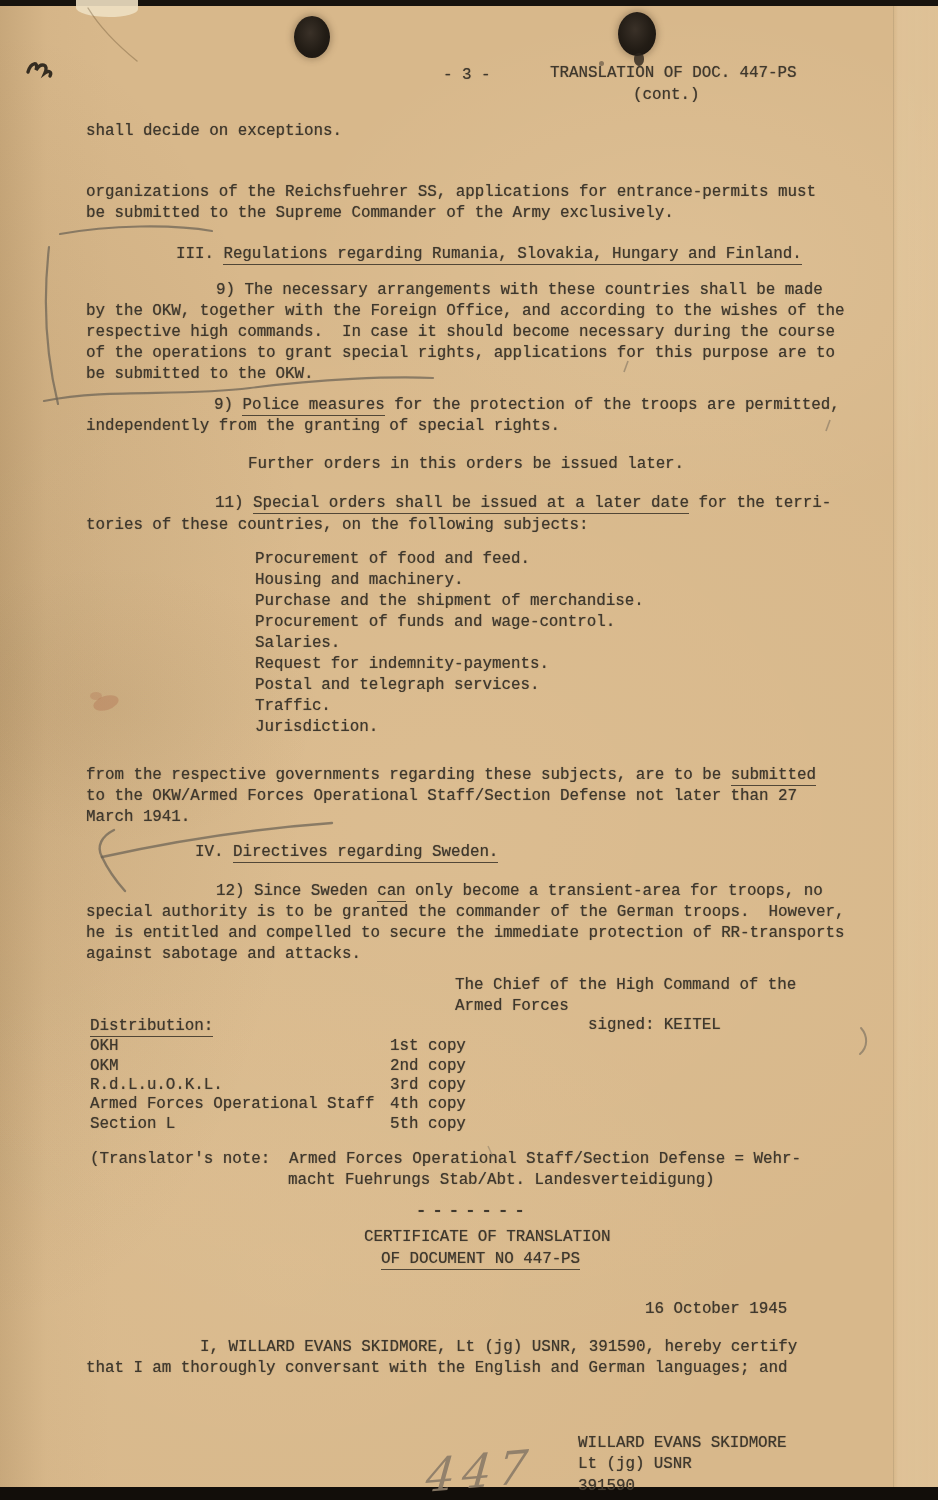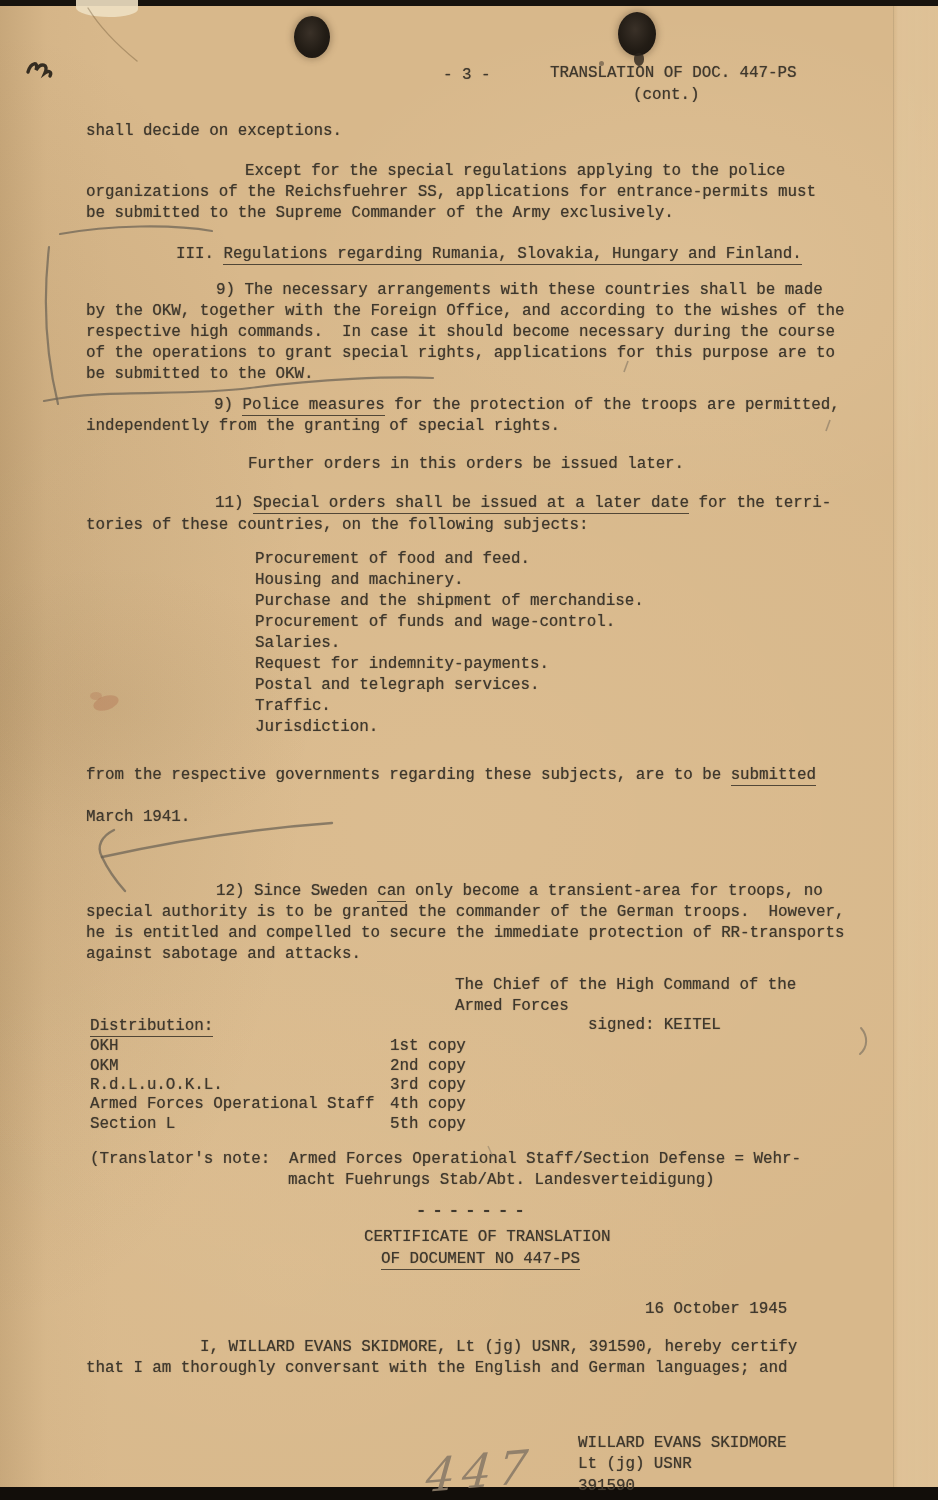--- a/index.html
+++ b/index.html
@@ -54,21 +54,20 @@
   <div class="hole" style="left:294px;top:16px;width:36px;height:42px;"></div>
   <div class="hole" style="left:618px;top:12px;width:38px;height:44px;"></div>
   <div class="hole-drip" style="left:634px;top:53px;width:10px;height:13px;"></div>
   <div class="speck" style="left:599px;top:61px;width:5px;height:5px;"></div>
 
   <div class="text-layer">
       <div class="line" style="left: 443px; top: 66px;"><span>- 3 -</span></div>
       <div class="line" style="left: 550px; top: 64px;"><span>TRANSLATION OF DOC. 447-PS</span></div>
       <div class="line" style="left: 633px; top: 86px;"><span>(cont.)</span></div>
       <div class="line" style="left: 86px; top: 122px;"><span>shall decide on exceptions.</span></div>
-      <div class="line" style="left: 245px; top: 162px;"><span>Except for the special regulations applying to the police</span></div>
       <div class="line" style="left: 86px; top: 183px;"><span>organizations of the Reichsfuehrer SS, applications for entrance-permits must</span></div>
       <div class="line" style="left: 86px; top: 204px;"><span>be submitted to the Supreme Commander of the Army exclusively.</span></div>
       <div class="line" style="left: 176px; top: 245px;"><span>III. </span><span class="u">Regulations regarding Rumania, Slovakia, Hungary and Finland.</span></div>
       <div class="line" style="left: 216px; top: 281px;"><span>9) The necessary arrangements with these countries shall be made</span></div>
       <div class="line" style="left: 86px; top: 302px;"><span>by the OKW, together with the Foreign Office, and according to the wishes of the</span></div>
       <div class="line" style="left: 86px; top: 323px;"><span>respective high commands.  In case it should become necessary during the course</span></div>
       <div class="line" style="left: 86px; top: 344px;"><span>of the operations to grant special rights, applications for this purpose are to</span></div>
       <div class="line" style="left: 86px; top: 365px;"><span>be submitted to the OKW.</span></div>
       <div class="line" style="left: 214px; top: 396px;"><span>9) </span><span class="u">Police measures</span><span> for the protection of the troops are permitted,</span></div>
       <div class="line" style="left: 86px; top: 417px; font-family: Liberation Mono, monospace;"><span>independently from the granting of special rights.</span></div>
@@ -78,21 +77,23 @@
       <div class="line" style="left: 255px; top: 550px;"><span>Procurement of food and feed.</span></div>
       <div class="line" style="left: 255px; top: 571px;"><span>Housing and machinery.</span></div>
       <div class="line" style="left: 255px; top: 592px;"><span>Purchase and the shipment of merchandise.</span></div>
       <div class="line" style="left: 255px; top: 613px;"><span>Procurement of funds and wage-control.</span></div>
       <div class="line" style="left: 255px; top: 634px;"><span>Salaries.</span></div>
       <div class="line" style="left: 255px; top: 655px;"><span>Request for indemnity-payments.</span></div>
       <div class="line" style="left: 255px; top: 676px;"><span>Postal and telegraph services.</span></div>
       <div class="line" style="left: 255px; top: 697px;"><span>Traffic.</span></div>
       <div class="line" style="left: 255px; top: 718px;"><span>Jurisdiction.</span></div>
       <div class="line" style="left: 86px; top: 766px;"><span>from the respective governments regarding these subjects, are to be </span><span class="u">submitted</span></div>
+      <div class="line" style="left: 86px; top: 787px;"><span>to the OKW/Armed Forces Operational Staff/Section Defense not later than 27</span></div>
       <div class="line" style="left: 86px; top: 808px;"><span>March 1941.</span></div>
+      <div class="line" style="left: 195px; top: 843px;"><span>IV. </span><span class="u">Directives regarding Sweden.</span></div>
       <div class="line" style="left: 216px; top: 882px;"><span>12) Since Sweden </span><span class="u">can</span><span> only become a transient-area for troops, no</span></div>
       <div class="line" style="left: 86px; top: 903px;"><span>special authority is to be granted the commander of the German troops.  However,</span></div>
       <div class="line" style="left: 86px; top: 924px;"><span>he is entitled and compelled to secure the immediate protection of RR-transports</span></div>
       <div class="line" style="left: 86px; top: 945px;"><span>against sabotage and attacks.</span></div>
       <div class="line" style="left: 455px; top: 976px;"><span>The Chief of the High Command of the</span></div>
       <div class="line" style="left: 455px; top: 997px;"><span>Armed Forces</span></div>
       <div class="line" style="left: 588px; top: 1016px;"><span>signed: KEITEL</span></div>
       <div class="line" style="left: 90px; top: 1017px;"><span class="u">Distribution:</span></div>
       <div class="line" style="left: 90px; top: 1037px;"><span>OKH</span></div>
       <div class="line" style="left: 390px; top: 1037px;"><span>1st copy</span></div>

